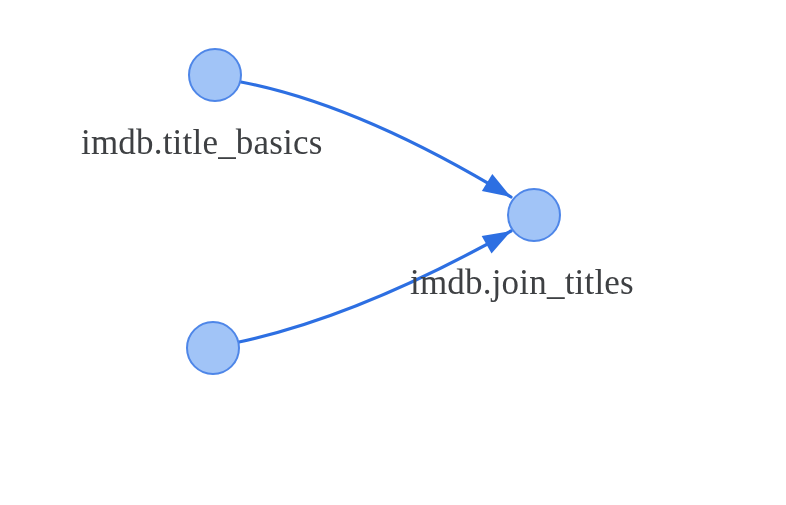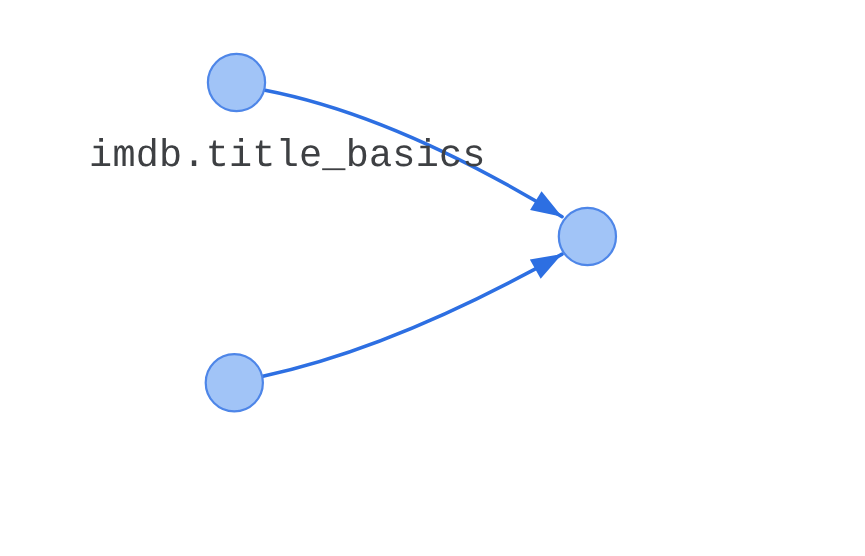--- a/index.html
+++ b/index.html
@@ -6,21 +6,21 @@
     margin: 0;
     padding: 0;
     background: var(--background, #ffffff);
   }
   .canvas {
     position: relative;
     width: 786px;
     height: 387px;
     overflow: hidden;
     background: var(--background, #ffffff);
-    font-family: Liberation Mono, monospace;
+    font-family: Liberation Serif, serif;
   }
   .graph-svg {
     position: absolute;
     left: 0;
     top: 0;
   }
   .edge {
     fill: none;
     stroke-width: 3.2;
     stroke-linecap: round;
@@ -56,15 +56,16 @@
 
     <circle class="node" cx="215" cy="75" r="26" fill="#a1c4f7" stroke="#4e86e8"></circle>
 
     <circle class="node" cx="213" cy="348" r="26" fill="#a1c4f7" stroke="#4e86e8"></circle>
 
     <circle class="node" cx="534" cy="215" r="26" fill="#a1c4f7" stroke="#4e86e8"></circle>
   </svg>
 
   <div class="node-label" style="left:81px; top:125px;">imdb.title_basics</div>
 
+  <div class="node-label" style="left:410px; top:265px;">imdb.join_titles</div>
 
 
 </div>
 
 </body></html>

